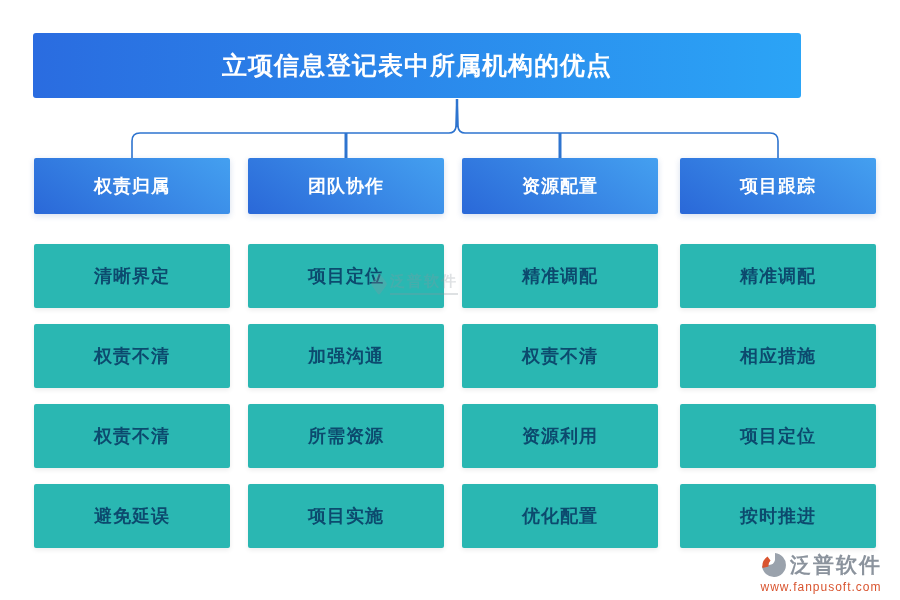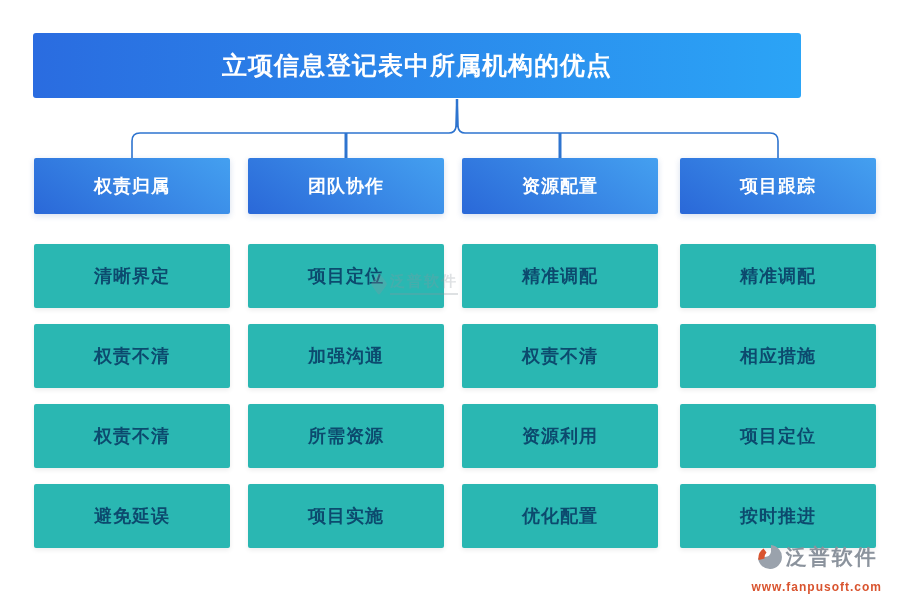--- a/index.html
+++ b/index.html
@@ -43,21 +43,21 @@
     transform:rotate(45deg) skew(8deg,8deg);border-radius:2px;
   }
   .watermark .wm-text{font-size:15px;font-weight:bold;letter-spacing:2px;
     border-bottom:2px solid #8d959e;padding-bottom:2px;}
   .logo{
     position:absolute;right:18px;bottom:6px;
     display:flex;flex-direction:column;align-items:center;
   }
   .logo-row{display:flex;align-items:center;gap:4px;}
   .logo-name{color:#8b939d;font-size:21px;font-weight:bold;letter-spacing:2px;}
-  .logo-url{color:#d9542f;font-size:12px;font-weight:bold;letter-spacing:1px;margin-top:9px;}
+  .logo-url{color:#d9542f;font-size:12px;font-weight:normal;letter-spacing:1px;margin-top:1px;}
 </style>
 </head>
 <body>
 
 <div class="banner">
   <span>立项信息登记表中所属机构的优点</span>
 </div>
 
 <svg class="connectors" width="900" height="600" viewBox="0 0 900 600">
   <g stroke="#2e74cf" fill="none">

